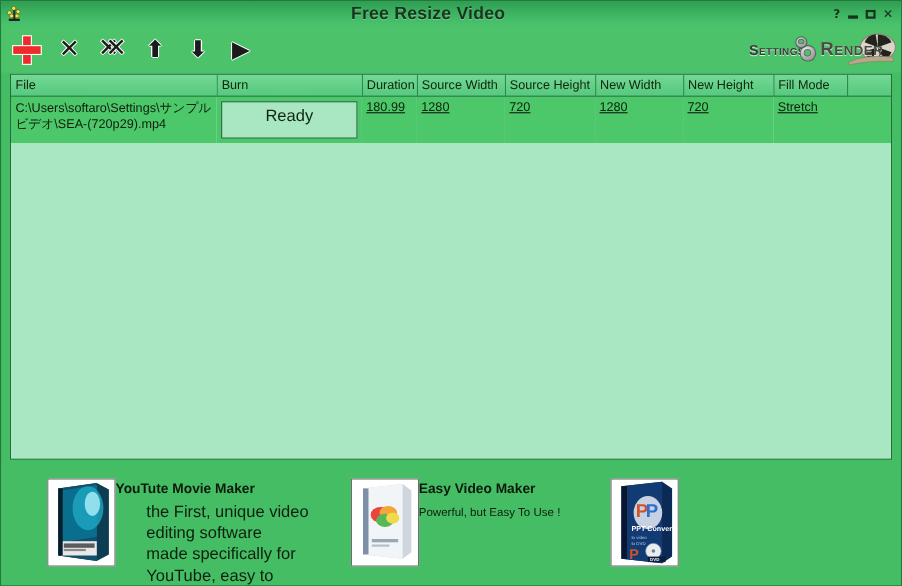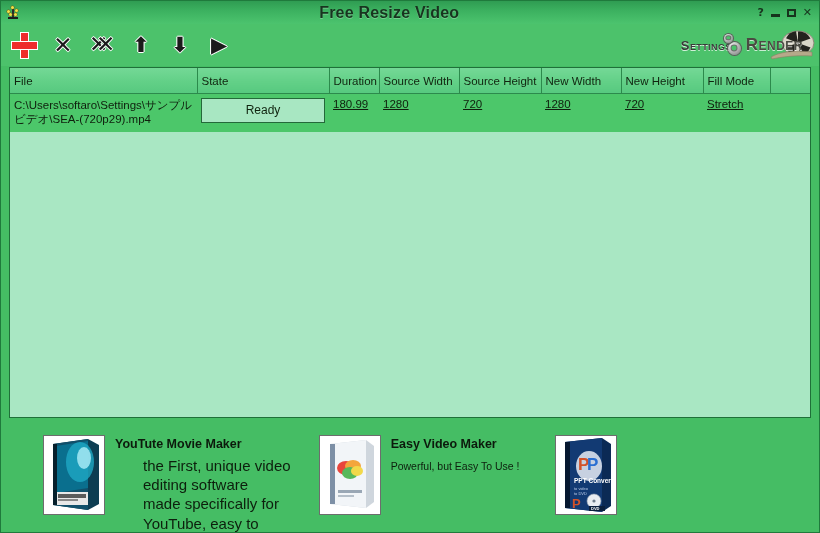--- a/index.html
+++ b/index.html
@@ -246,21 +246,21 @@
     background: #a9e7c3;
     overflow: hidden;
   }
   table.filelist {
     width: 100%;
     border-collapse: collapse;
     table-layout: fixed;
   }
   table.filelist thead th {
     background: linear-gradient(to bottom, #74d896 0%, #62d087 55%, #57c97f 100%);
-    height: 25px;
+    height: 19px;
     font-size: 11.5px;
     font-weight: normal;
     color: #10240f;
     text-align: left;
     padding: 0 0 0 4px;
     border-right: 1px solid #2c8a4c;
     border-bottom: 1px solid #2c8a4c;
     white-space: nowrap;
     overflow: hidden;
     cursor: default;
@@ -282,23 +282,23 @@
   td.c-file {
     line-height: 1.25;
     word-break: break-all;
   }
   td.c-state { padding: 3px 3px 3px 2px; }
   .state-badge {
     display: block;
     background: #a8e7c2;
     border: 1px solid #24693a;
     text-align: center;
-    font-size: 12px;
+    font-size: 15px;
     color: #10240f;
-    padding: 5px 0 6px 0;
+    padding: 5px 0 12px 0;
     line-height: 1;
   }
   td.c-num, td.c-fill {
     padding-top: 8px;
     text-decoration: underline;
   }
 
   
   .ads {
     position: absolute;
@@ -322,21 +322,20 @@
     width: 60px;
     height: 78px;
     margin-top: 10px;
     background: #ffffff;
     border: 1px solid #6d6d6d;
     flex: none;
     position: relative;
     overflow: hidden;
   }
   .ad-text {
-    padding-left: 10px;
     padding-top: 12px;
   }
   .ad-title {
     font-size: 12.5px;
     font-weight: bold;
     color: #0c1a0c;
     margin-bottom: 5px;
   }
   .ad-desc {
     font-size: 15px;
@@ -443,21 +442,21 @@
         <col style="width:80px">
           <col style="width:82px">
           <col style="width:80px">
         <col style="width:82px">
           <col style="width:67px">
           <col>
       </colgroup>
       <thead>
         <tr>
           <th>File</th>
-          <th>State</th>
+          <th>Burn</th>
           <th>Duration</th>
           <th>Source Width</th>
           <th>Source Height</th>
           <th>New Width</th>
           <th>New Height</th>
           <th>Fill Mode</th>
           <th class="last"></th>
         </tr>
       </thead>
       <tbody>

